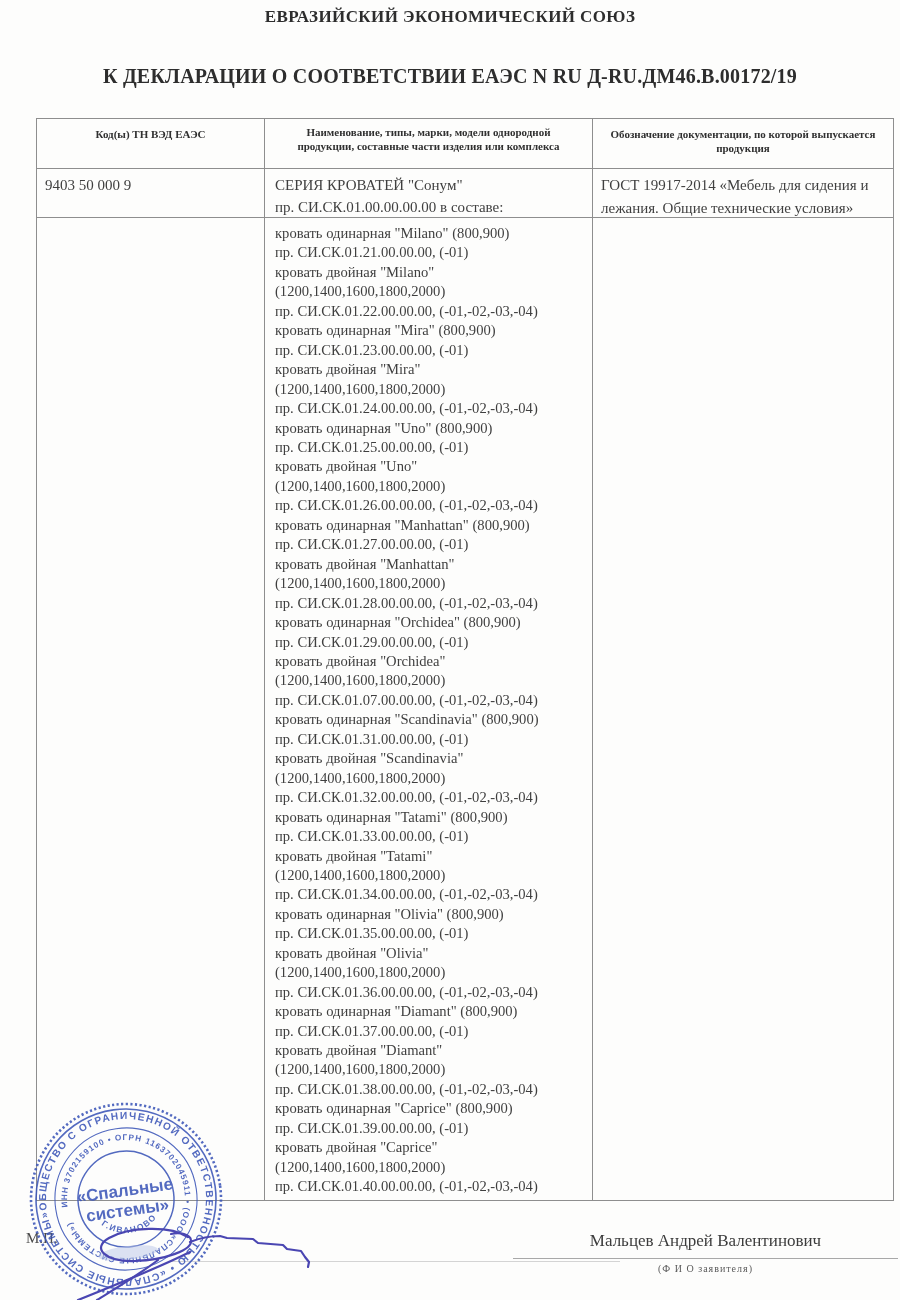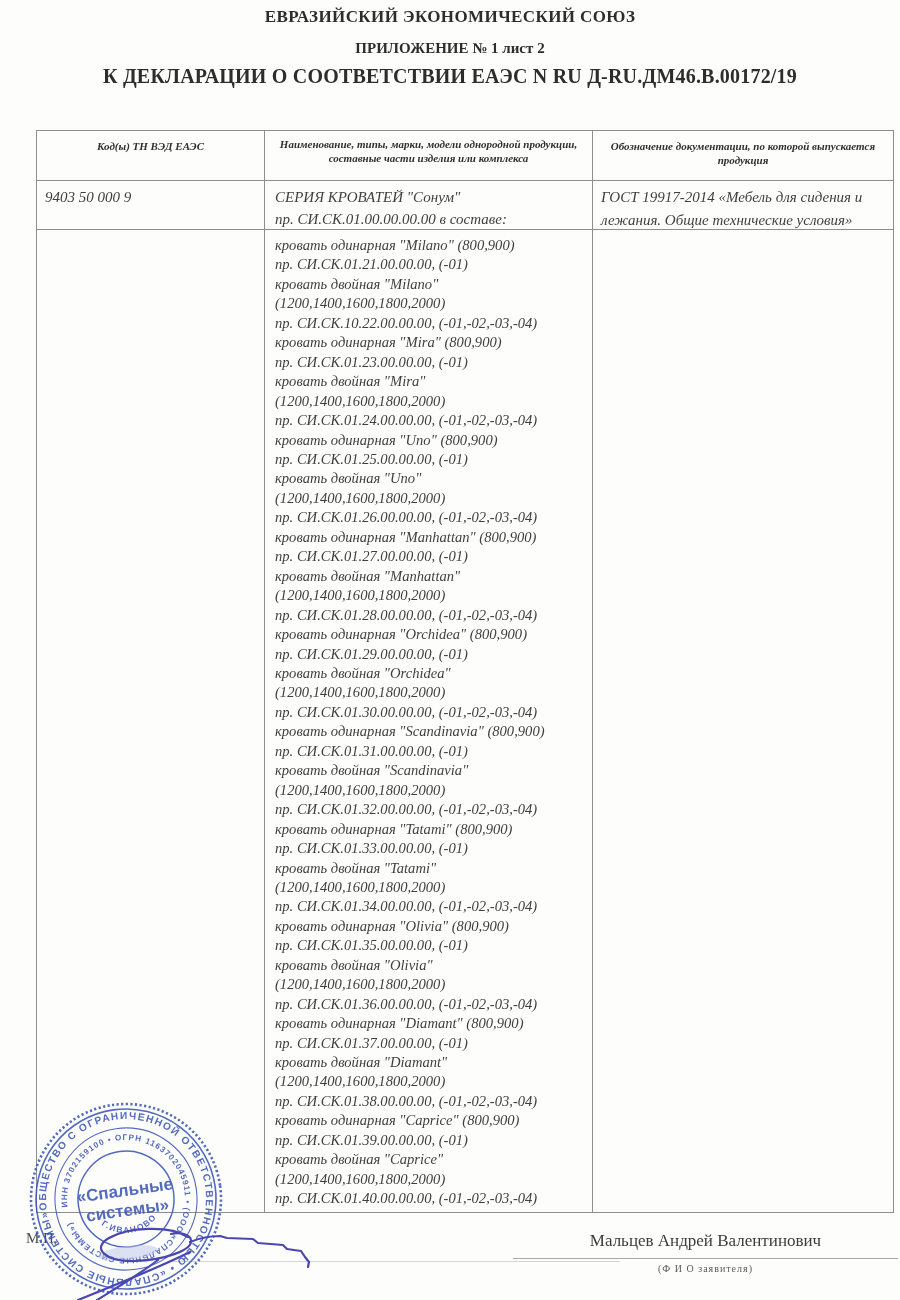--- a/index.html
+++ b/index.html
@@ -9,22 +9,22 @@
     font-family:"Liberation Serif", serif;
   }
   .ctr { position:absolute; left:0; width:100%; text-align:center; }
   .t1 { top:7px;  font-size:17px; font-weight:bold; color:#2d2d2d; letter-spacing:.4px; }
   .t2 { top:40px; font-size:15px; font-weight:bold; color:#2d2d2d; }
   .t3 { top:65px; font-size:20px; font-weight:bold; color:#2d2d2d; letter-spacing:.2px; }
   .subtitle { top:104px; font-size:14.5px; color:#3a3a3a; }
 
   
   .tbl {
-    position:absolute; left:36px; top:130px; width:858px;
-    border:1.4px solid #8e8e8e; box-sizing:border-box;font-style:italic;
+    position:absolute; left:36px; top:118px; width:858px;
+    border:1.4px solid #8e8e8e; box-sizing:border-box;
   }
   .trow { display:grid; grid-template-columns:228px 328px 1fr; }
   .trow.hb { border-bottom:1.4px solid #8e8e8e; }
   .cell { box-sizing:border-box; border-right:1.4px solid #8e8e8e; }
   .cell:last-child { border-right:none; }
   .hcell {
     font-size:11px; font-weight:bold; color:#303030;
     text-align:center; line-height:13.5px; padding:7px 14px 5px 14px;
   }
   .r-head { height:49px; }
@@ -60,21 +60,20 @@
   .sig { position:absolute; left:40px; top:1212px; width:300px; height:88px; }
   .sig path { fill:none; stroke:#4a46b2; stroke-width:2.2; stroke-linecap:round; stroke-linejoin:round; }
   .sig .smudge { fill:#b9c6e8; stroke:none; opacity:.5; }
 </style>
 </head>
 <body>
 
 <div class="page">
 
   <div class="ctr t1">ЕВРАЗИЙСКИЙ ЭКОНОМИЧЕСКИЙ СОЮЗ</div>
-  <div class="ctr t2">ПРИЛОЖЕНИЕ № 1 лист 2</div>
   <div class="ctr t3">К ДЕКЛАРАЦИИ О СООТВЕТСТВИИ ЕАЭС N RU Д-RU.ДМ46.В.00172/19</div>
 
   <div class="tbl">
     <div class="trow hb r-head">
       <div class="cell hcell" style="padding-top:9px">Код(ы) ТН ВЭД ЕАЭС</div>
       <div class="cell hcell">Наименование, типы, марки, модели однородной продукции, составные части изделия или комплекса</div>
       <div class="cell hcell" style="padding-top:9px">Обозначение документации, по которой выпускается продукция</div>
     </div>
     <div class="trow hb r-series">
       <div class="cell bodytxt c-code">9403 50 000 9</div>
@@ -84,41 +83,41 @@
       </div>
       <div class="cell bodytxt c-doc">ГОСТ 19917-2014 «Мебель для сидения и лежания. Общие технические условия»</div>
     </div>
     <div class="trow r-list">
       <div class="cell"></div>
       <div class="cell plist">
           <div class="pline">кровать одинарная "Milano" (800,900)</div>
           <div class="pline">пр. СИ.СК.01.21.00.00.00, (-01)</div>
           <div class="pline">кровать двойная "Milano"</div>
           <div class="pline">(1200,1400,1600,1800,2000)</div>
-          <div class="pline">пр. СИ.СК.10.22.00.00.00, (-01,-02,-03,-04)</div>
+          <div class="pline">пр. СИ.СК.01.22.00.00.00, (-01,-02,-03,-04)</div>
           <div class="pline">кровать одинарная "Mira" (800,900)</div>
           <div class="pline">пр. СИ.СК.01.23.00.00.00, (-01)</div>
           <div class="pline">кровать двойная "Mira"</div>
           <div class="pline">(1200,1400,1600,1800,2000)</div>
           <div class="pline">пр. СИ.СК.01.24.00.00.00, (-01,-02,-03,-04)</div>
           <div class="pline">кровать одинарная "Uno" (800,900)</div>
           <div class="pline">пр. СИ.СК.01.25.00.00.00, (-01)</div>
           <div class="pline">кровать двойная "Uno"</div>
           <div class="pline">(1200,1400,1600,1800,2000)</div>
           <div class="pline">пр. СИ.СК.01.26.00.00.00, (-01,-02,-03,-04)</div>
           <div class="pline">кровать одинарная "Manhattan" (800,900)</div>
           <div class="pline">пр. СИ.СК.01.27.00.00.00, (-01)</div>
           <div class="pline">кровать двойная "Manhattan"</div>
           <div class="pline">(1200,1400,1600,1800,2000)</div>
           <div class="pline">пр. СИ.СК.01.28.00.00.00, (-01,-02,-03,-04)</div>
           <div class="pline">кровать одинарная "Orchidea" (800,900)</div>
           <div class="pline">пр. СИ.СК.01.29.00.00.00, (-01)</div>
           <div class="pline">кровать двойная "Orchidea"</div>
           <div class="pline">(1200,1400,1600,1800,2000)</div>
-          <div class="pline">пр. СИ.СК.01.30.00.00.00, (-01,-02,-03,-04)</div>
+          <div class="pline">пр. СИ.СК.01.07.00.00.00, (-01,-02,-03,-04)</div>
           <div class="pline">кровать одинарная "Scandinavia" (800,900)</div>
           <div class="pline">пр. СИ.СК.01.31.00.00.00, (-01)</div>
           <div class="pline">кровать двойная "Scandinavia"</div>
           <div class="pline">(1200,1400,1600,1800,2000)</div>
           <div class="pline">пр. СИ.СК.01.32.00.00.00, (-01,-02,-03,-04)</div>
           <div class="pline">кровать одинарная "Tatami" (800,900)</div>
           <div class="pline">пр. СИ.СК.01.33.00.00.00, (-01)</div>
           <div class="pline">кровать двойная "Tatami"</div>
           <div class="pline">(1200,1400,1600,1800,2000)</div>
           <div class="pline">пр. СИ.СК.01.34.00.00.00, (-01,-02,-03,-04)</div>

